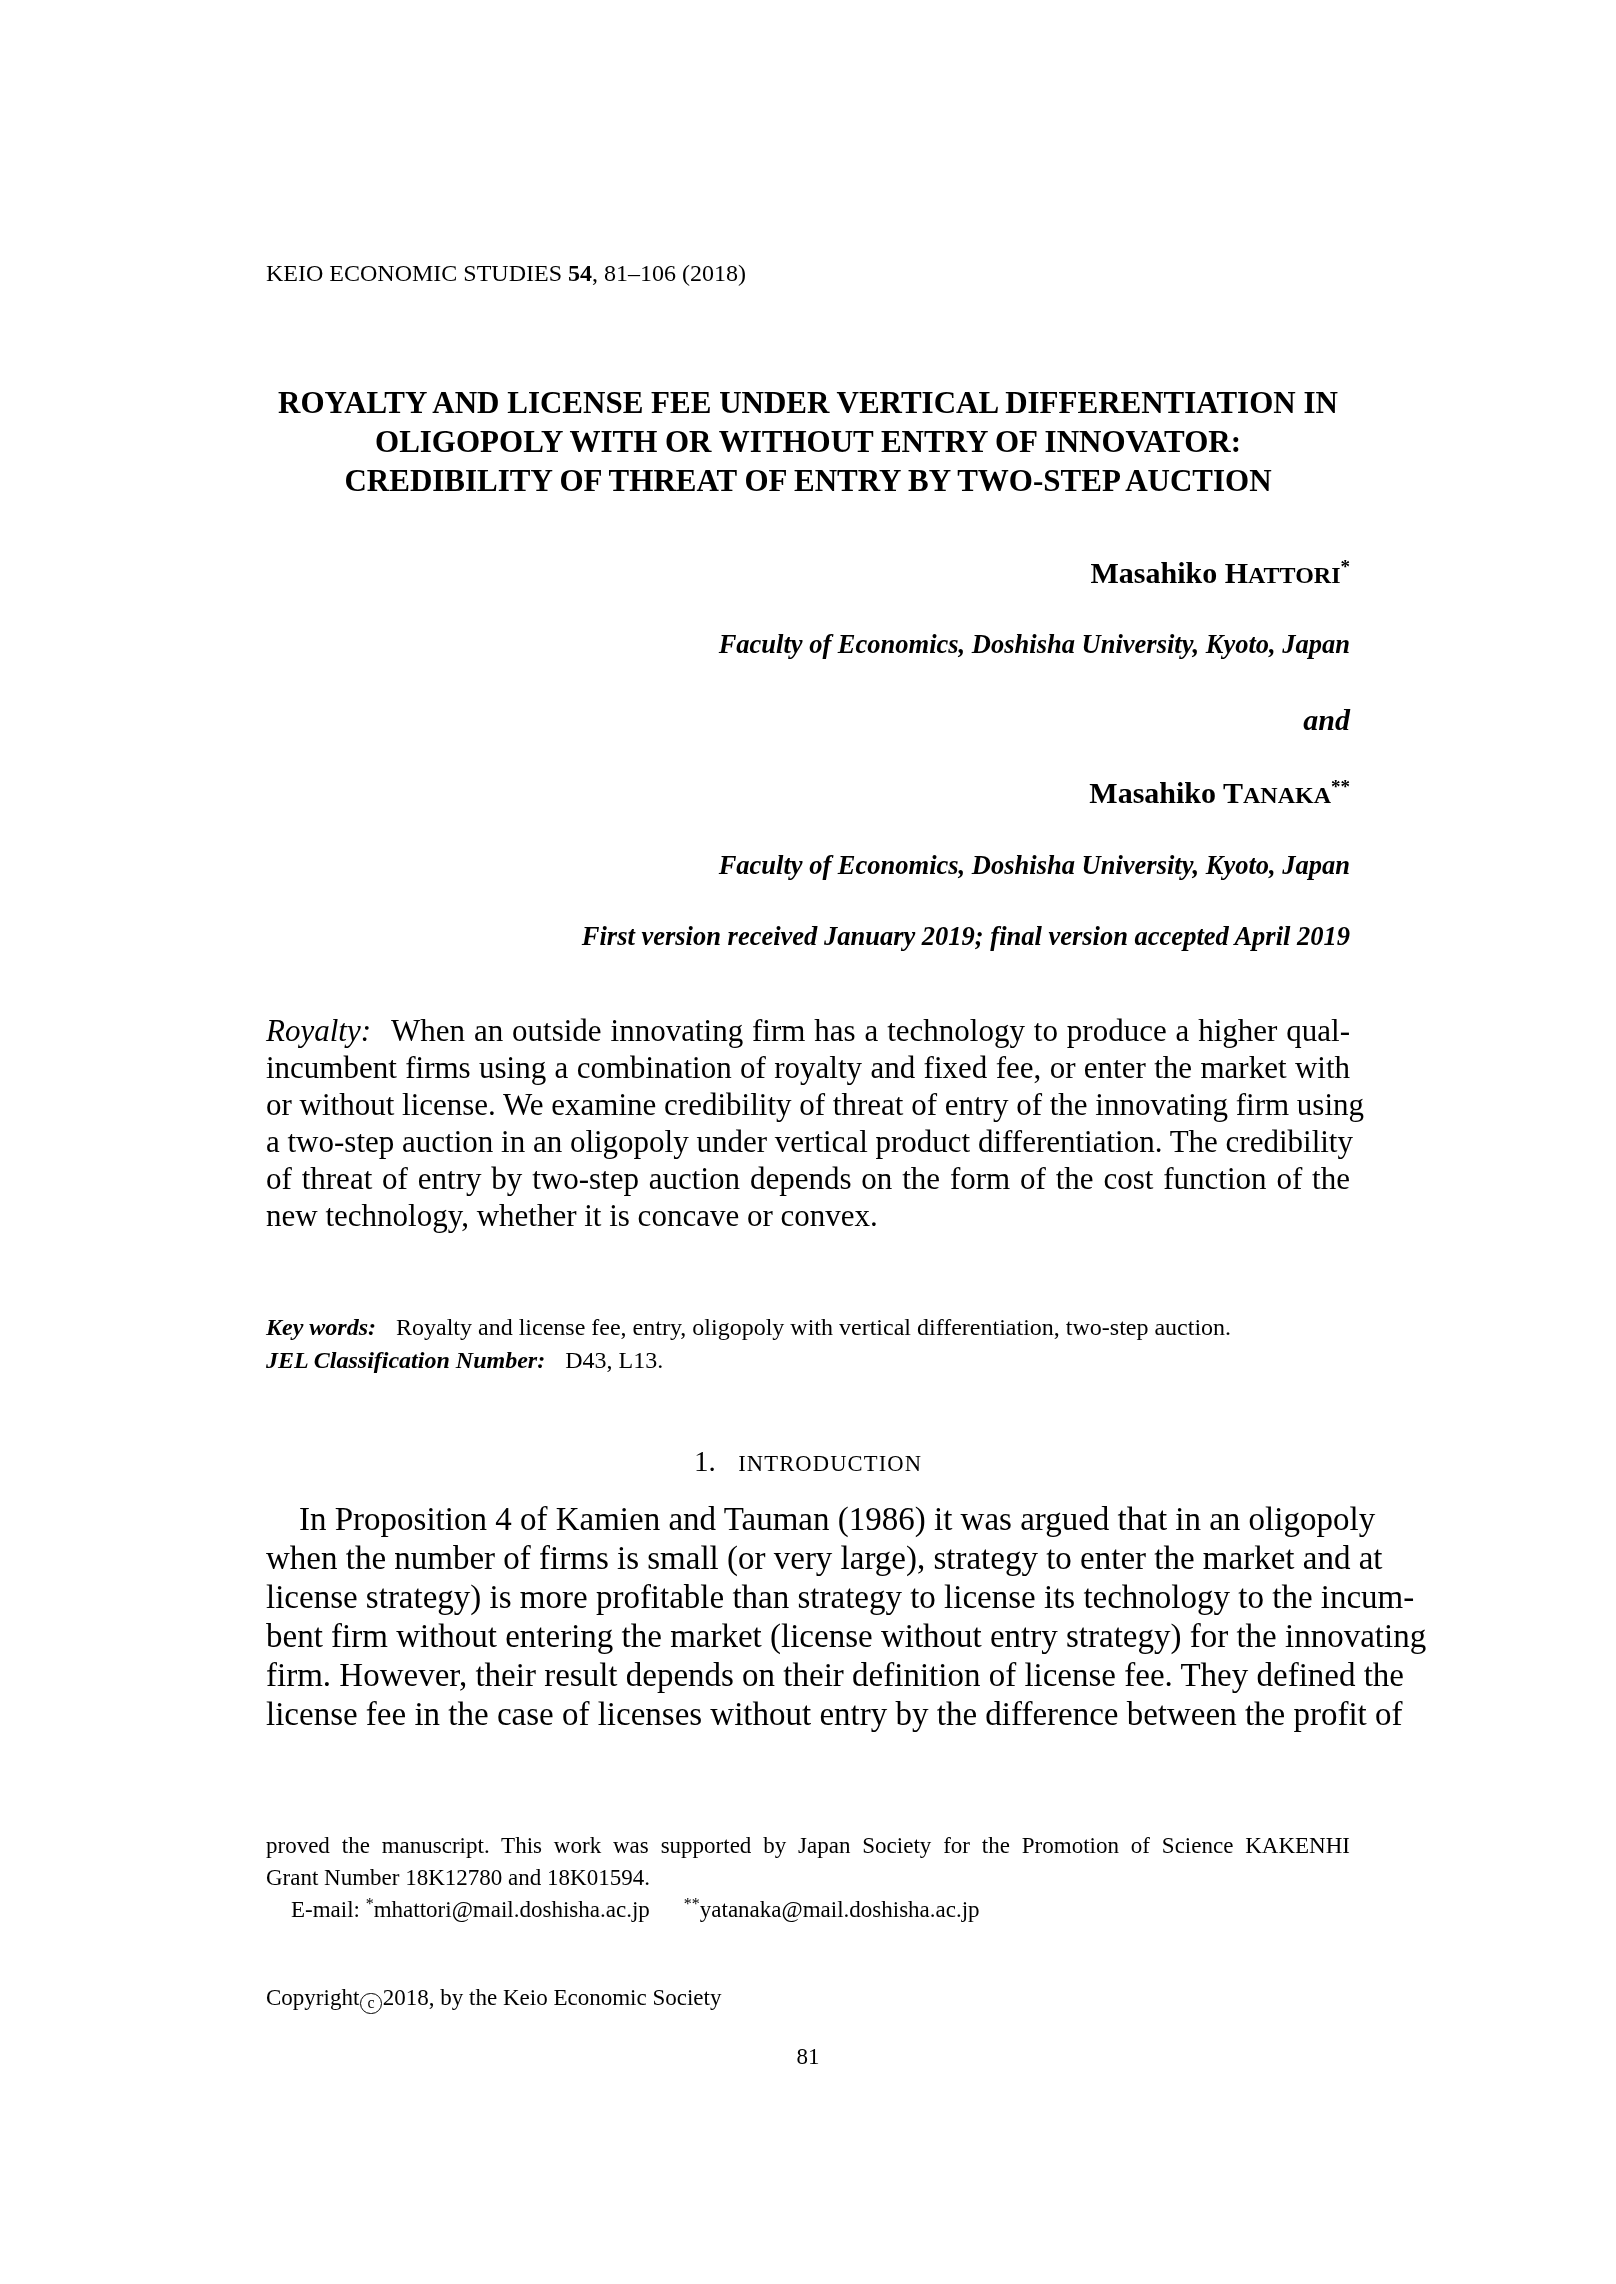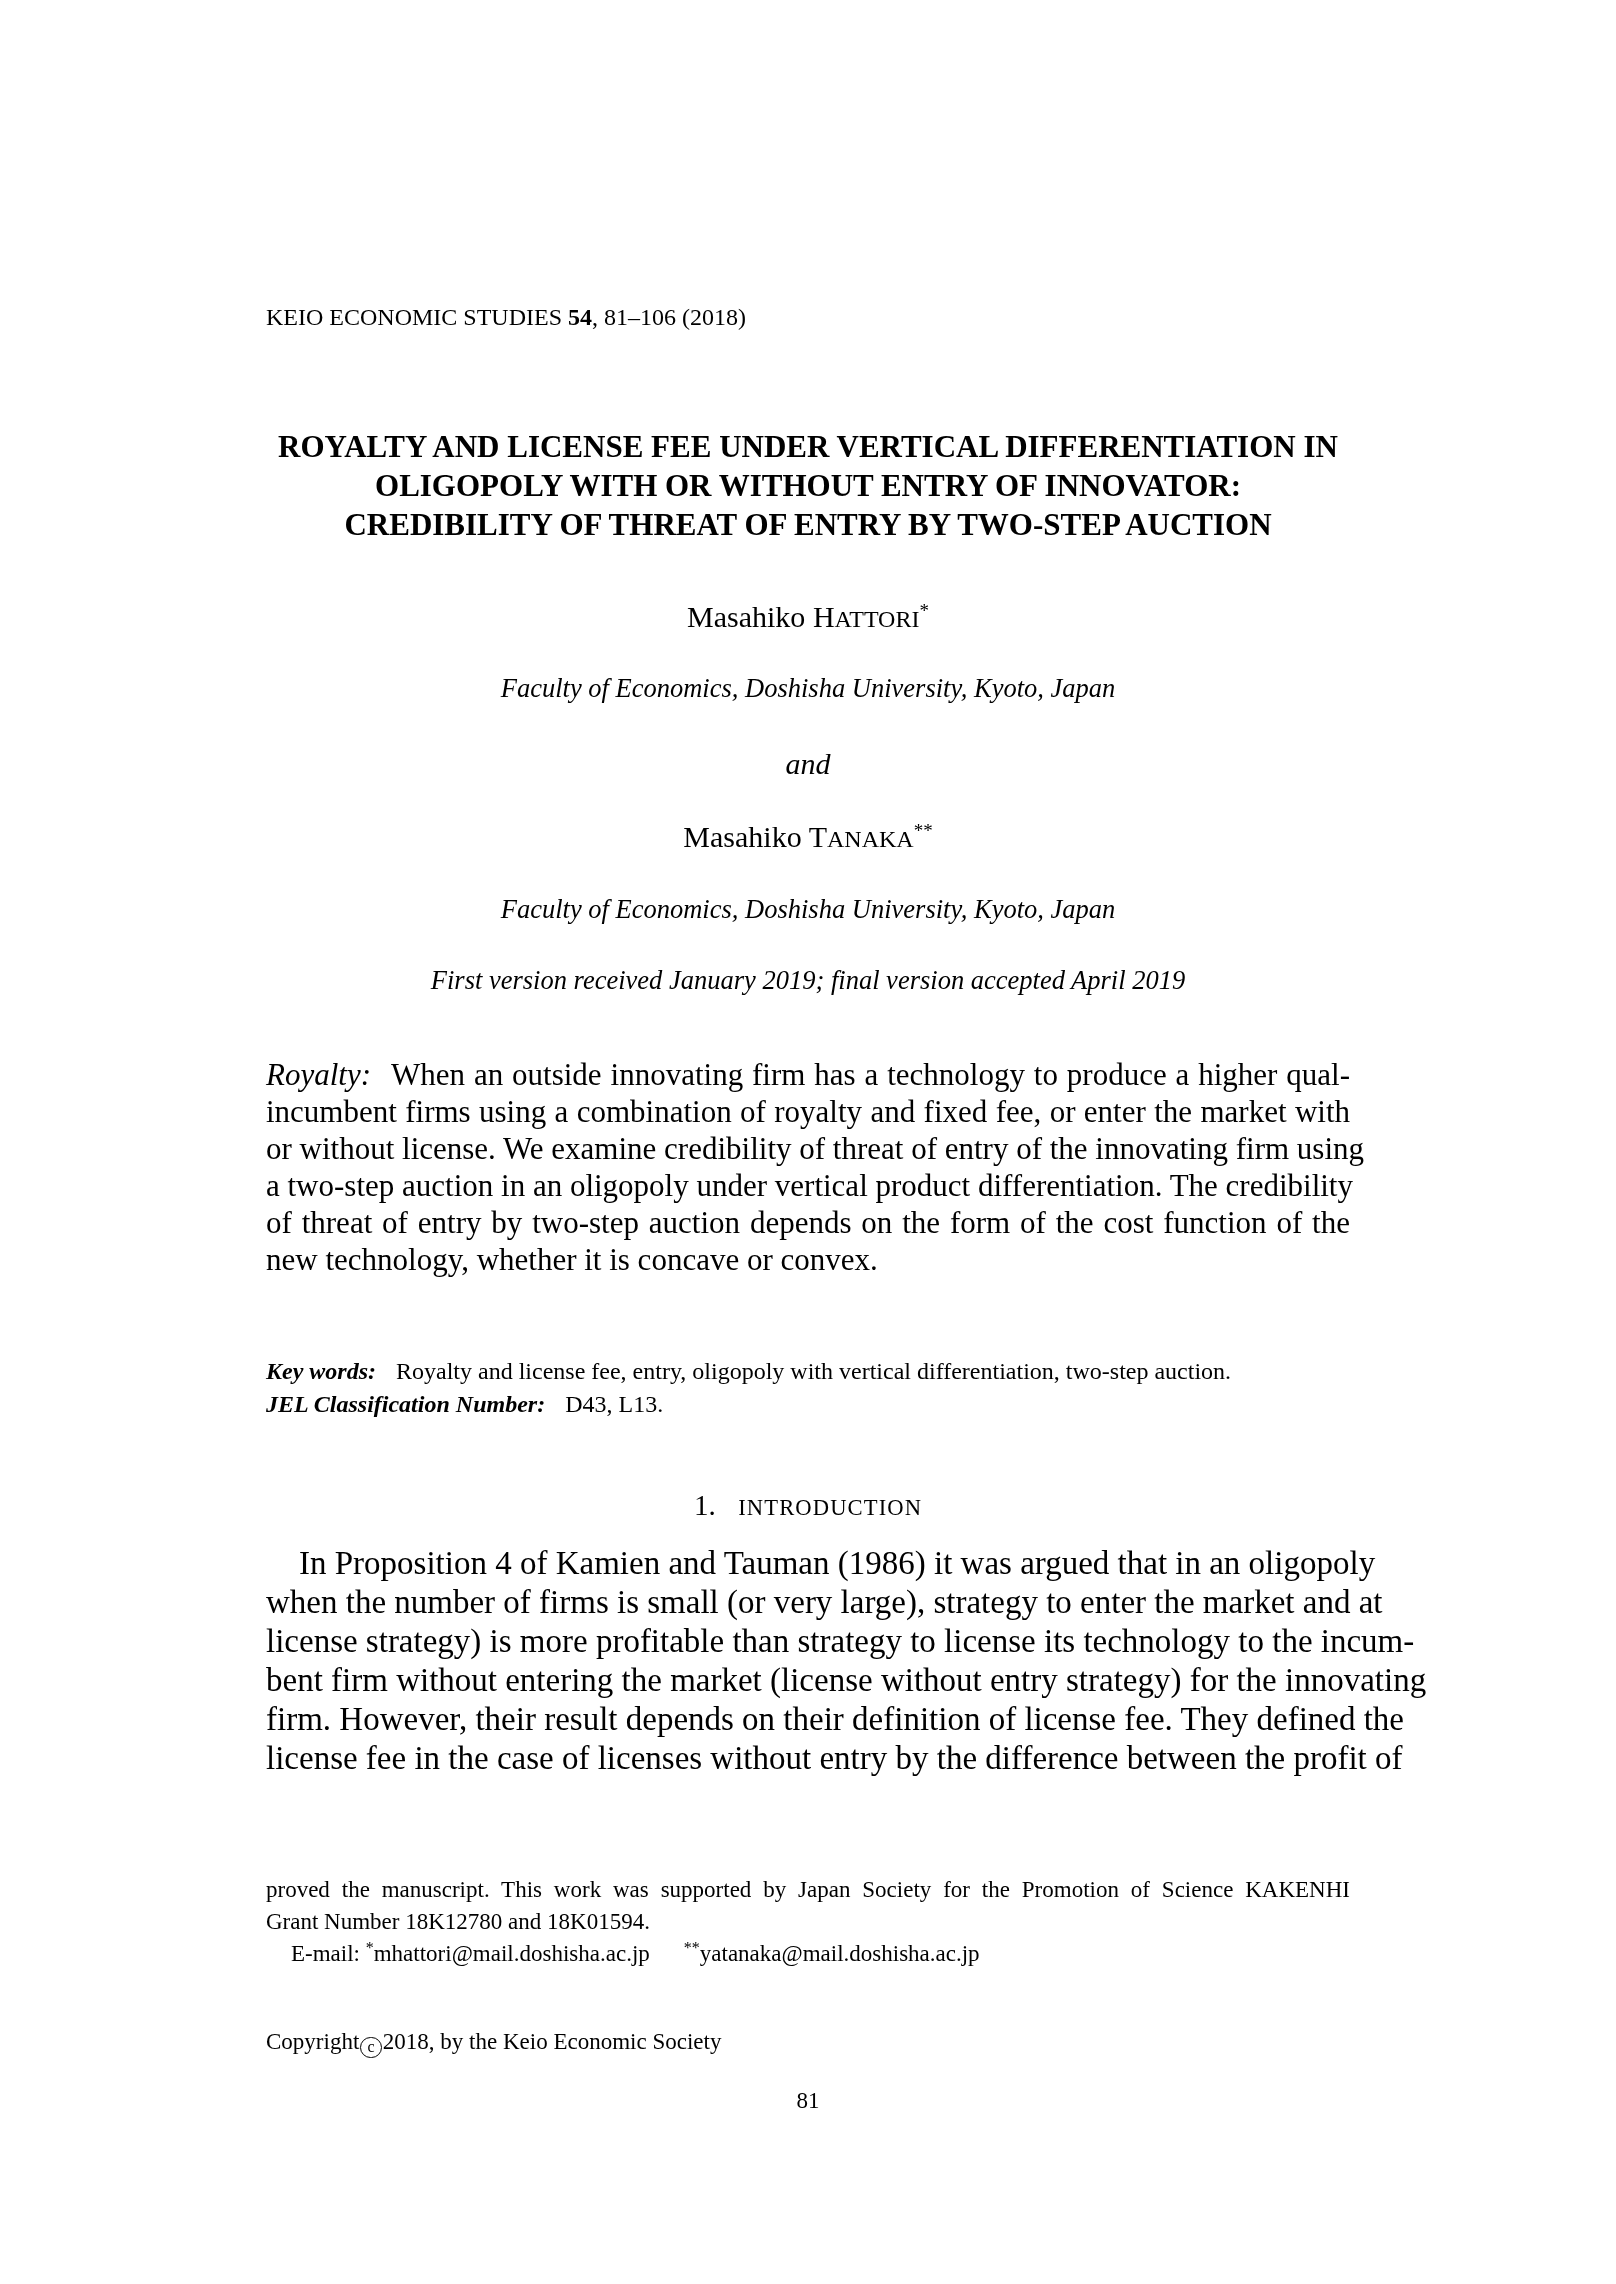--- a/index.html
+++ b/index.html
@@ -1,26 +1,26 @@
 <!DOCTYPE html>
 <html style="font-size:9px"><head>
   <meta charset="utf-8">
   <style>
     html, body { margin: 0; padding: 0; background: #ffffff; }
     body { width: 1617px; height: 2284px; position: relative; overflow: hidden;
            font-family: "Liberation Serif", "DejaVu Serif", serif; color: #000; }
-    .abs { position: absolute; margin-top: 44px; }
+    .abs { position: absolute; }
     .running-head { left: 266px; top: 259px; font-size: 24px; line-height: 28px; white-space: nowrap; }
     .running-head b { font-weight: bold; }
 
     .title { left: 266px; width: 1084px; top: 383px; font-size: 31px; line-height: 39px;
              font-weight: bold; text-align: center; }
     .title div { white-space: nowrap; }
 
-    .center { left: 266px; width: 1084px; text-align: center; white-space: nowrap; }
+    .center { left: 266px; width: 1084px; text-align: right; white-space: nowrap; font-weight: bold; }
     .author { font-size: 30px; line-height: 36px; }
     .author .sc { font-variant: small-caps; }
     .author sup { font-size: 19px; vertical-align: 10px; line-height: 0; }
     .affil { font-size: 26.5px; line-height: 33px; font-style: italic; }
     .and { font-size: 30px; line-height: 36px; font-style: italic; }
     .received { font-size: 26.5px; line-height: 33px; font-style: italic; }
 
     .abstract { left: 266px; width: 1084px; top: 1012px; font-size: 31px; line-height: 37px;
                 text-align: justify; }
     .abstract .line { display: block; text-align: justify; text-align-last: justify; white-space: nowrap; height: 37px; }

